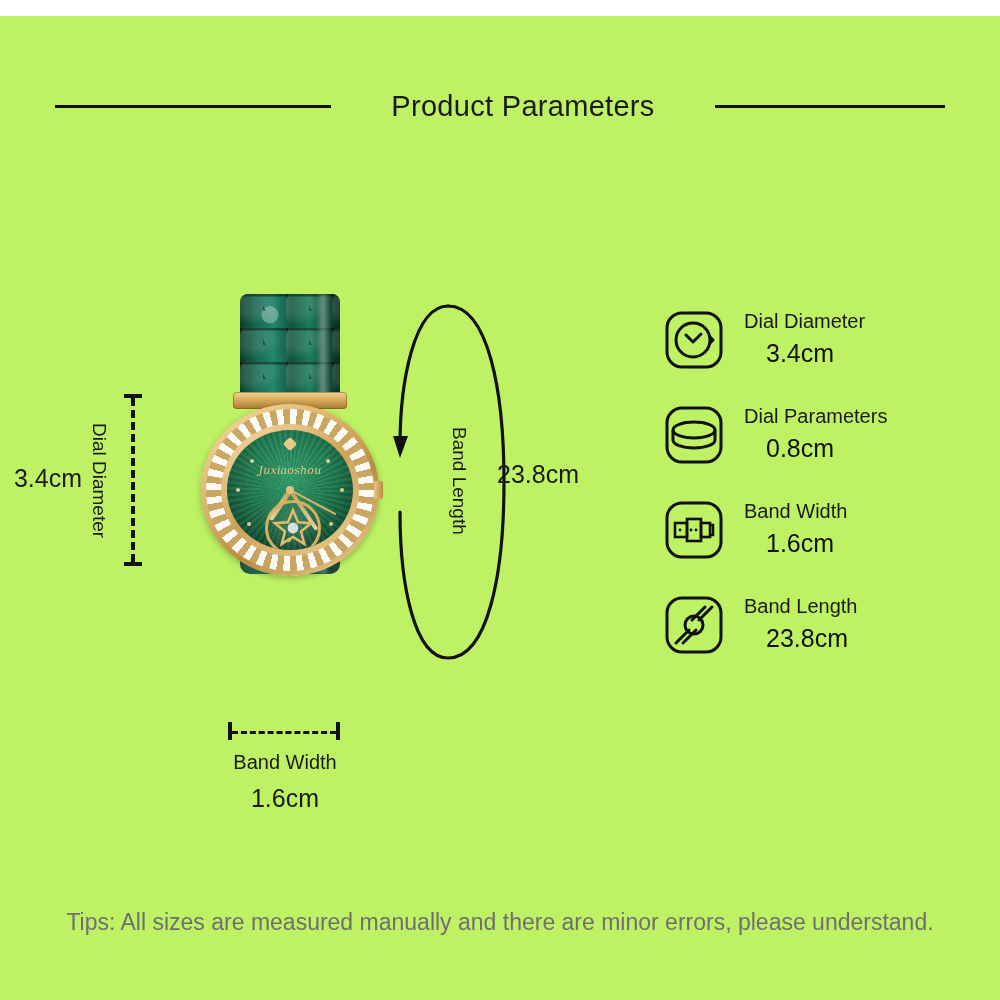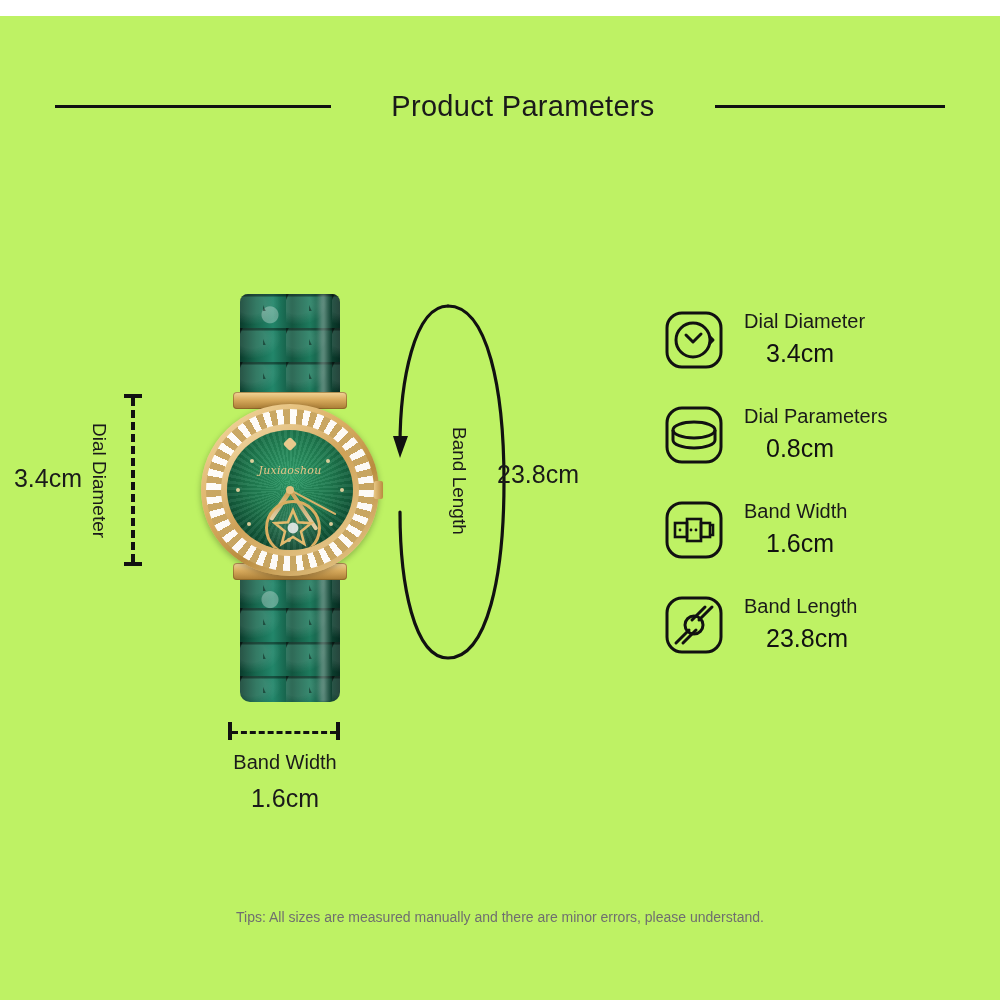--- a/index.html
+++ b/index.html
@@ -99,21 +99,21 @@
     font-size: 25px;
     color: #1a1a1a;
   }
 
   
   .watch {
     position: absolute;
     left: 195px;
     top: 278px;
     width: 190px;
-    height: 408px;
+    height: 280px;
   }
   .strap {
     position: absolute;
     left: 45px;
     width: 100px;
     background:
       radial-gradient(circle at 30% 20%, rgba(255,255,255,.30) 0 8px, rgba(0,0,0,0) 9px),
       linear-gradient(90deg,
         #0a3c2c 0%, #17674e 16%, #22866a 33%, #12553f 52%,
         #1d7a5d 70%, #0d4634 88%, #072b20 100%);
@@ -386,21 +386,21 @@
     white-space: nowrap;
   }
 
   
   .footer {
     position: absolute;
     left: 0;
     top: 893px;
     width: 1000px;
     text-align: center;
-    font-size: 14px;
+    font-size: 23px;
     color: #6f6f6f;
   }
 </style>
 </head>
 <body>
 
 <div id="page">
 
   <div class="header">
     <div class="rule rule-left"></div>

